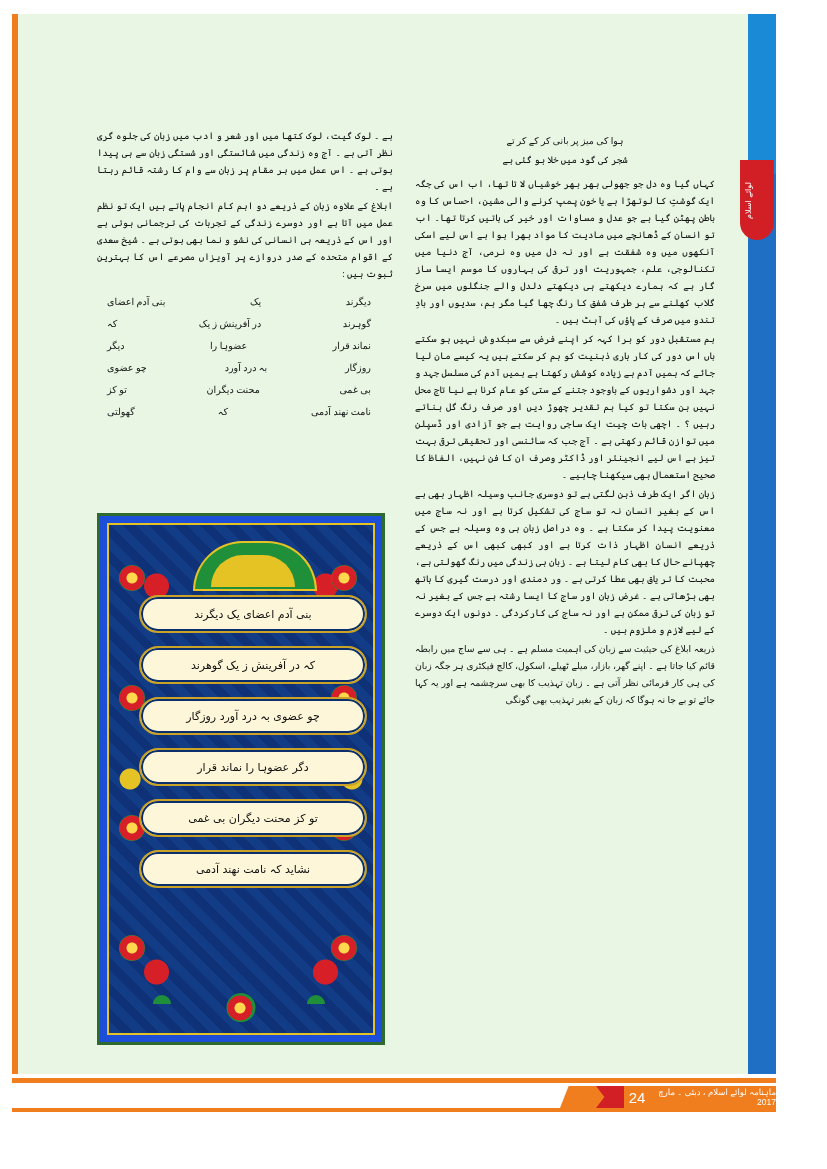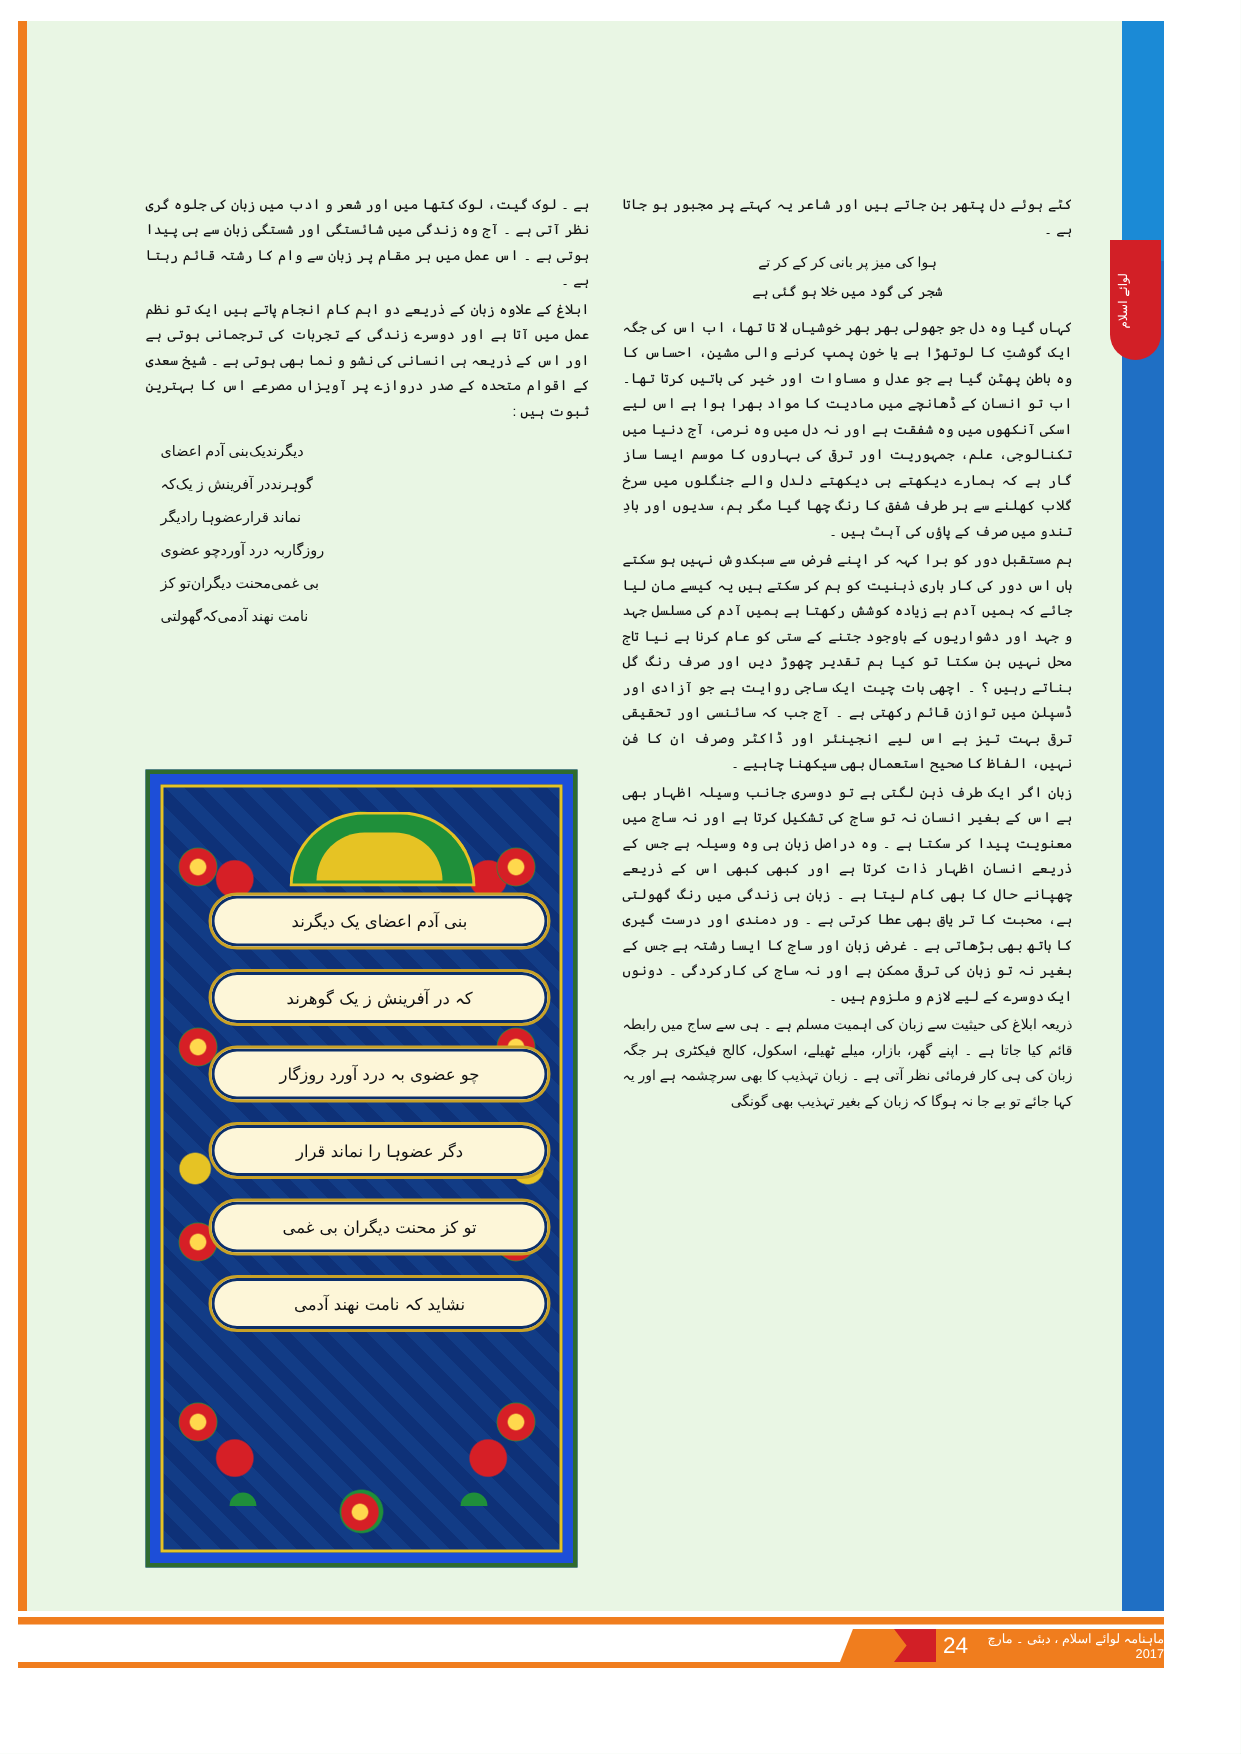--- a/index.html
+++ b/index.html
@@ -69,21 +69,21 @@
   }
 
   
   .col {
     position: absolute;
     direction: rtl;
     text-align: justify;
     color: #111111;
     font-size: 9.3px;
     line-height: 17px;
-    font-family: Liberation Sans, sans-serif;
+    font-family: Liberation Serif, serif;
   }
   .col-right {
     left: 415px;
     top: 128px;
     width: 300px;
   }
   .col-left {
     left: 97px;
     top: 128px;
     width: 296px;
@@ -99,20 +99,21 @@
   }
   .poem {
     direction: rtl;
     font-size: 9.6px;
     line-height: 22px;
     margin-top: 8px;
   }
   .poem-line {
     display: flex;
     flex-direction: row-reverse;
+    justify-content: space-between;
     padding: 0 22px 0 10px;
   }
   .poem-line span { white-space: nowrap; }
 
   
   .art-panel {
     position: absolute;
     left: 97px;
     top: 513px;
     width: 288px;
@@ -258,21 +259,20 @@
 <div class="page">
 
   <div class="page-bg"></div>
   <div class="blue-bar"></div>
   <div class="blue-bar-top"></div>
 
   <div class="side-tab"></div>
   <div class="side-tab-text">لوائے اسلام</div>
 
   <div class="col col-right">
-    <p>کٹے ہوئے دل پتھر بن جاتے ہیں اور شاعر یہ کہتے پر مجبور ہو جاتا ہے ۔</p>
     <div class="verse-center">
       <div>ہوا کی میز پر بانی کر کے کر تے</div>
       <div>شجر کی گود میں خلا ہو گئی ہے</div>
     </div>
     <p>کہاں گیا وہ دل جو جھولی بھر بھر خوشیاں لا تا تھا، اب اس کی جگہ ایک گوشتِ کا لوتھڑا ہے یا خون پمپ کرنے والی مشین، احساس کا وہ باطن پھٹن گیا ہے جو عدل و مساوات اور خیر کی باتیں کرتا تھا۔ اب تو انسان کے ڈھانچے میں مادیت کا مواد بھرا ہوا ہے اس لیے اسکی آنکھوں میں وہ شفقت ہے اور نہ دل میں وہ نرمی، آج دنیا میں تکنالوجی، علم، جمہوریت اور ترقی کی بہاروں کا موسم ایسا ساز گار ہے کہ ہمارے دیکھتے ہی دیکھتے دلدل والے جنگلوں میں سرخ گلاب کھلنے سے ہر طرف شفق کا رنگ چھا گیا مگر ہم، سدیوں اور بادِ تندو میں صرف کے پاؤں کی آہٹ ہیں ۔</p>
     <p>ہم مستقبل دور کو برا کہہ کر اپنے فرض سے سبکدوش نہیں ہو سکتے ہاں اس دور کی کار باری ذہنیت کو ہم کر سکتے ہیں یہ کیسے مان لیا جائے کہ ہمیں آدم ہے زیادہ کوشش رکھتا ہے ہمیں آدم کی مسلسل جہد و جہد اور دشواریوں کے باوجود جتنے کے ستی کو عام کرنا ہے نیا تاج محل نہیں بن سکتا تو کیا ہم تقدیر چھوڑ دیں اور صرف رنگ گل بناتے رہیں ؟ ۔ اچھی بات چیت ایک ساجی روایت ہے جو آزادی اور ڈسپلن میں توازن قائم رکھتی ہے ۔ آج جب کہ سائنسی اور تحقیقی ترقی بہت تیز ہے اس لیے انجینئر اور ڈاکٹر وصرف ان کا فن نہیں، الفاظ کا صحیح استعمال بھی سیکھنا چاہیے ۔</p>
     <p>زبان اگر ایک طرف ذہن لگتی ہے تو دوسری جانب وسیلہ اظہار بھی ہے اس کے بغیر انسان نہ تو ساج کی تشکیل کرتا ہے اور نہ ساج میں معنویت پیدا کر سکتا ہے ۔ وہ دراصل زبان ہی وہ وسیلہ ہے جس کے ذریعے انسان اظہار ذات کرتا ہے اور کبھی کبھی اس کے ذریعے چھپانے حال کا بھی کام لیتا ہے ۔ زبان ہی زندگی میں رنگ گھولتی ہے، محبت کا تر یاق بھی عطا کرتی ہے ۔ ور دمندی اور درست گیری کا ہاتھ بھی بڑھاتی ہے ۔ غرض زبان اور ساج کا ایسا رشتہ ہے جس کے بغیر نہ تو زبان کی ترقی ممکن ہے اور نہ ساج کی کارکردگی ۔ دونوں ایک دوسرے کے لیے لازم و ملزوم ہیں ۔</p>
     <p>ذریعہ ابلاغ کی حیثیت سے زبان کی اہمیت مسلم ہے ۔ ہی سے ساج میں رابطہ قائم کیا جاتا ہے ۔ اپنے گھر، بازار، میلے ٹھیلے، اسکول، کالج فیکٹری ہر جگہ زبان کی ہی کار فرمائی نظر آتی ہے ۔ زبان تہذیب کا بھی سرچشمہ ہے اور یہ کہا جائے تو بے جا نہ ہوگا کہ زبان کے بغیر تہذیب بھی گونگی</p>
   </div>
 

